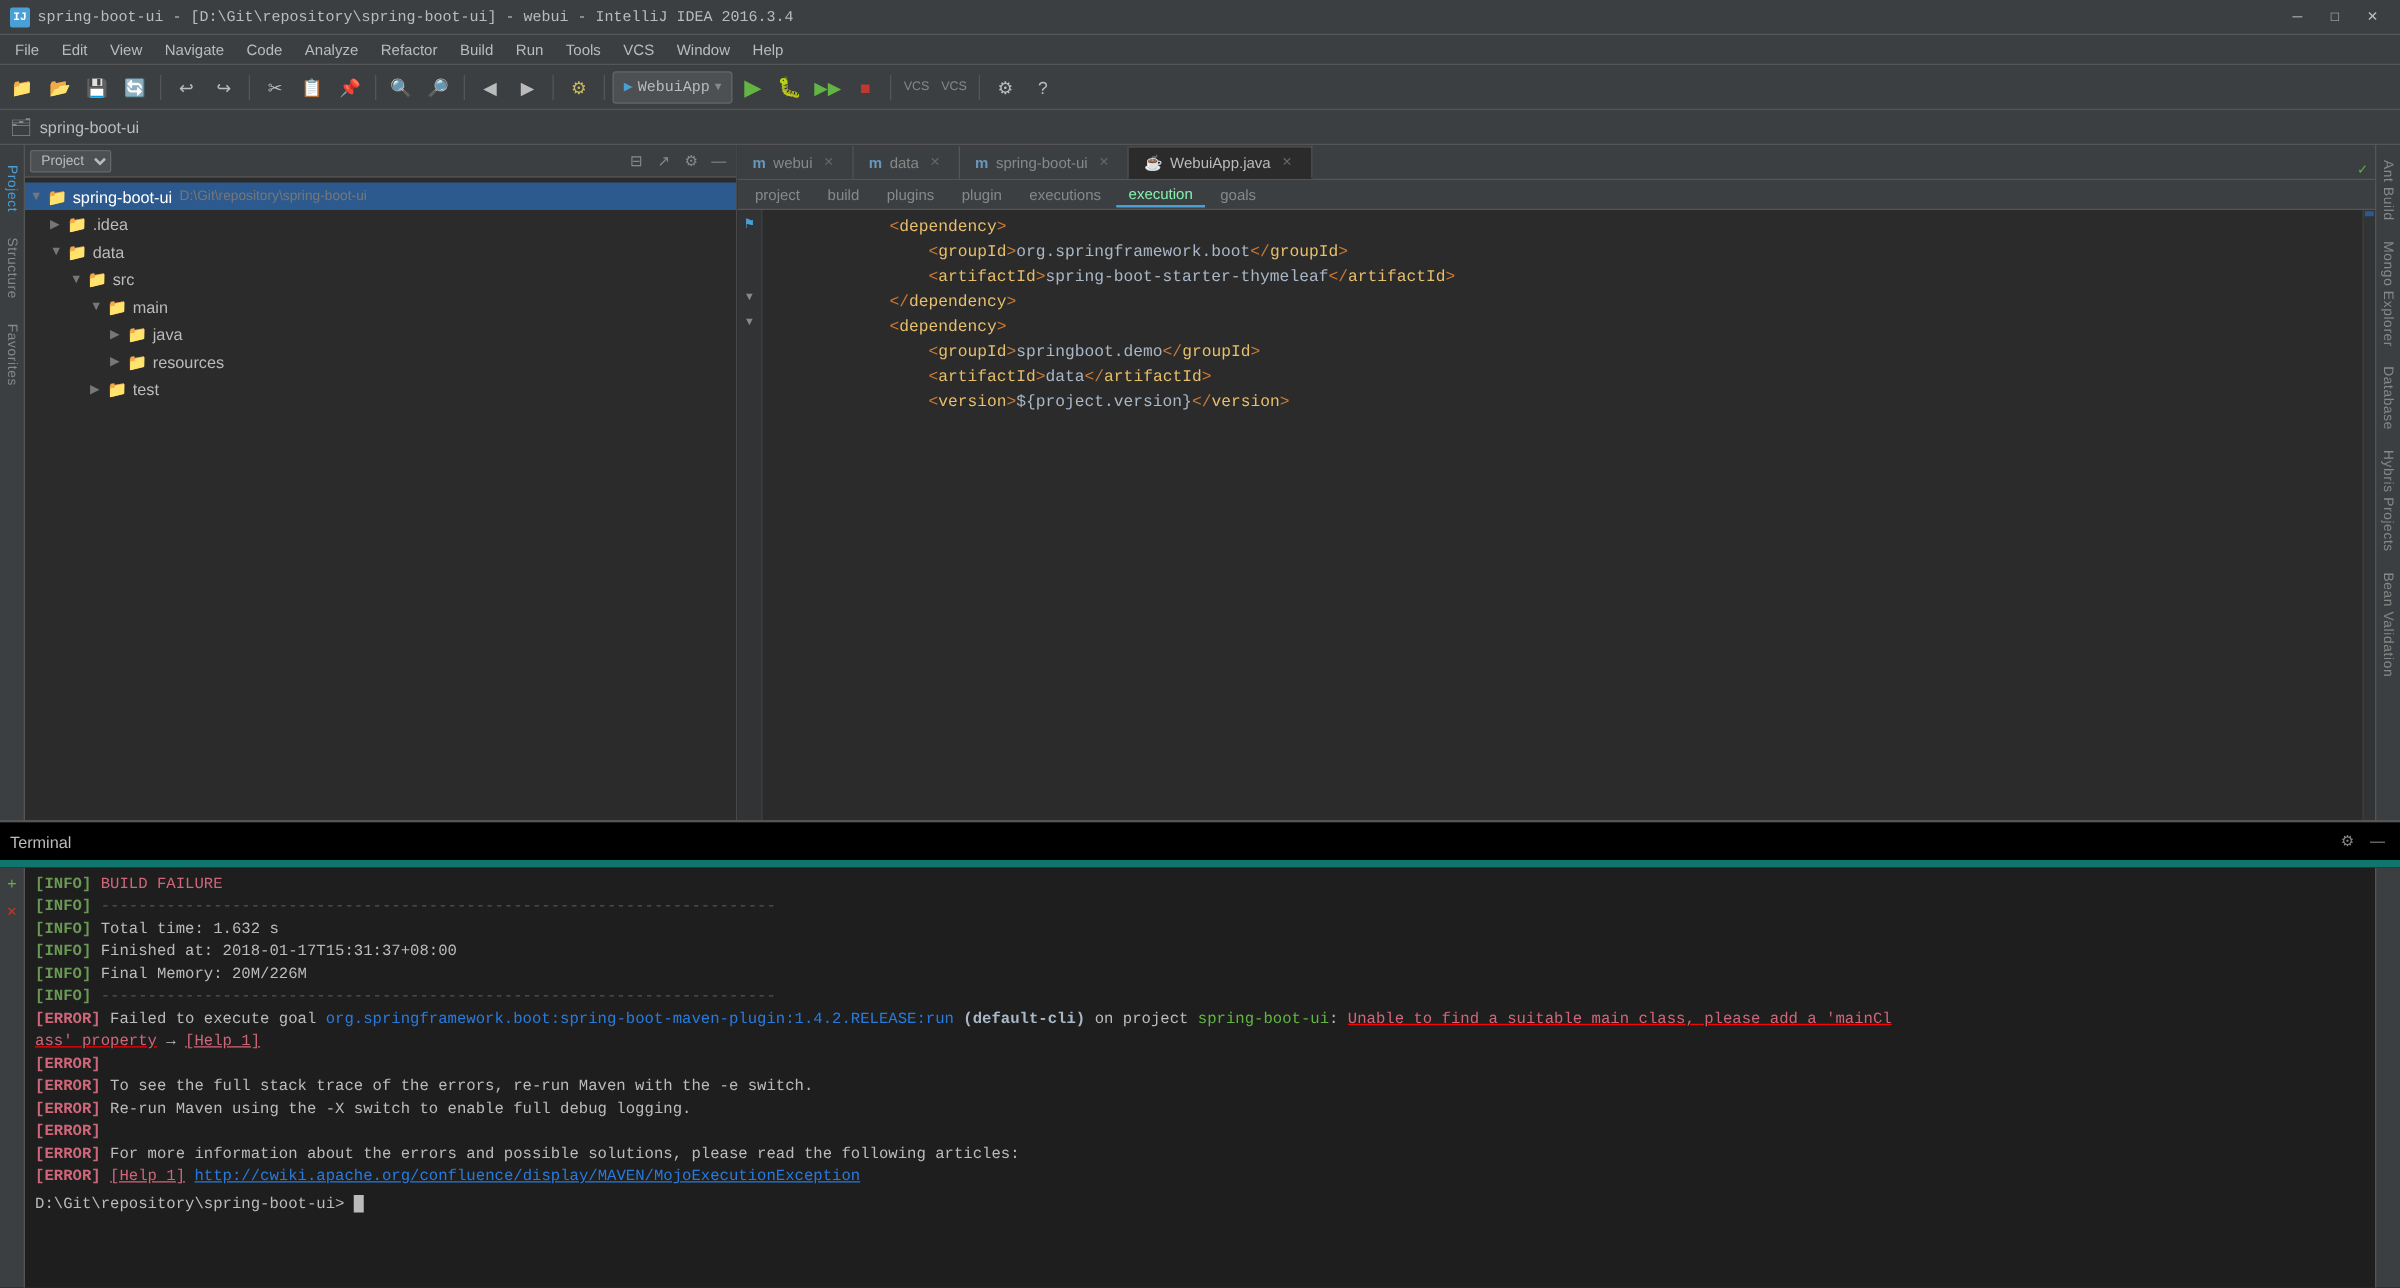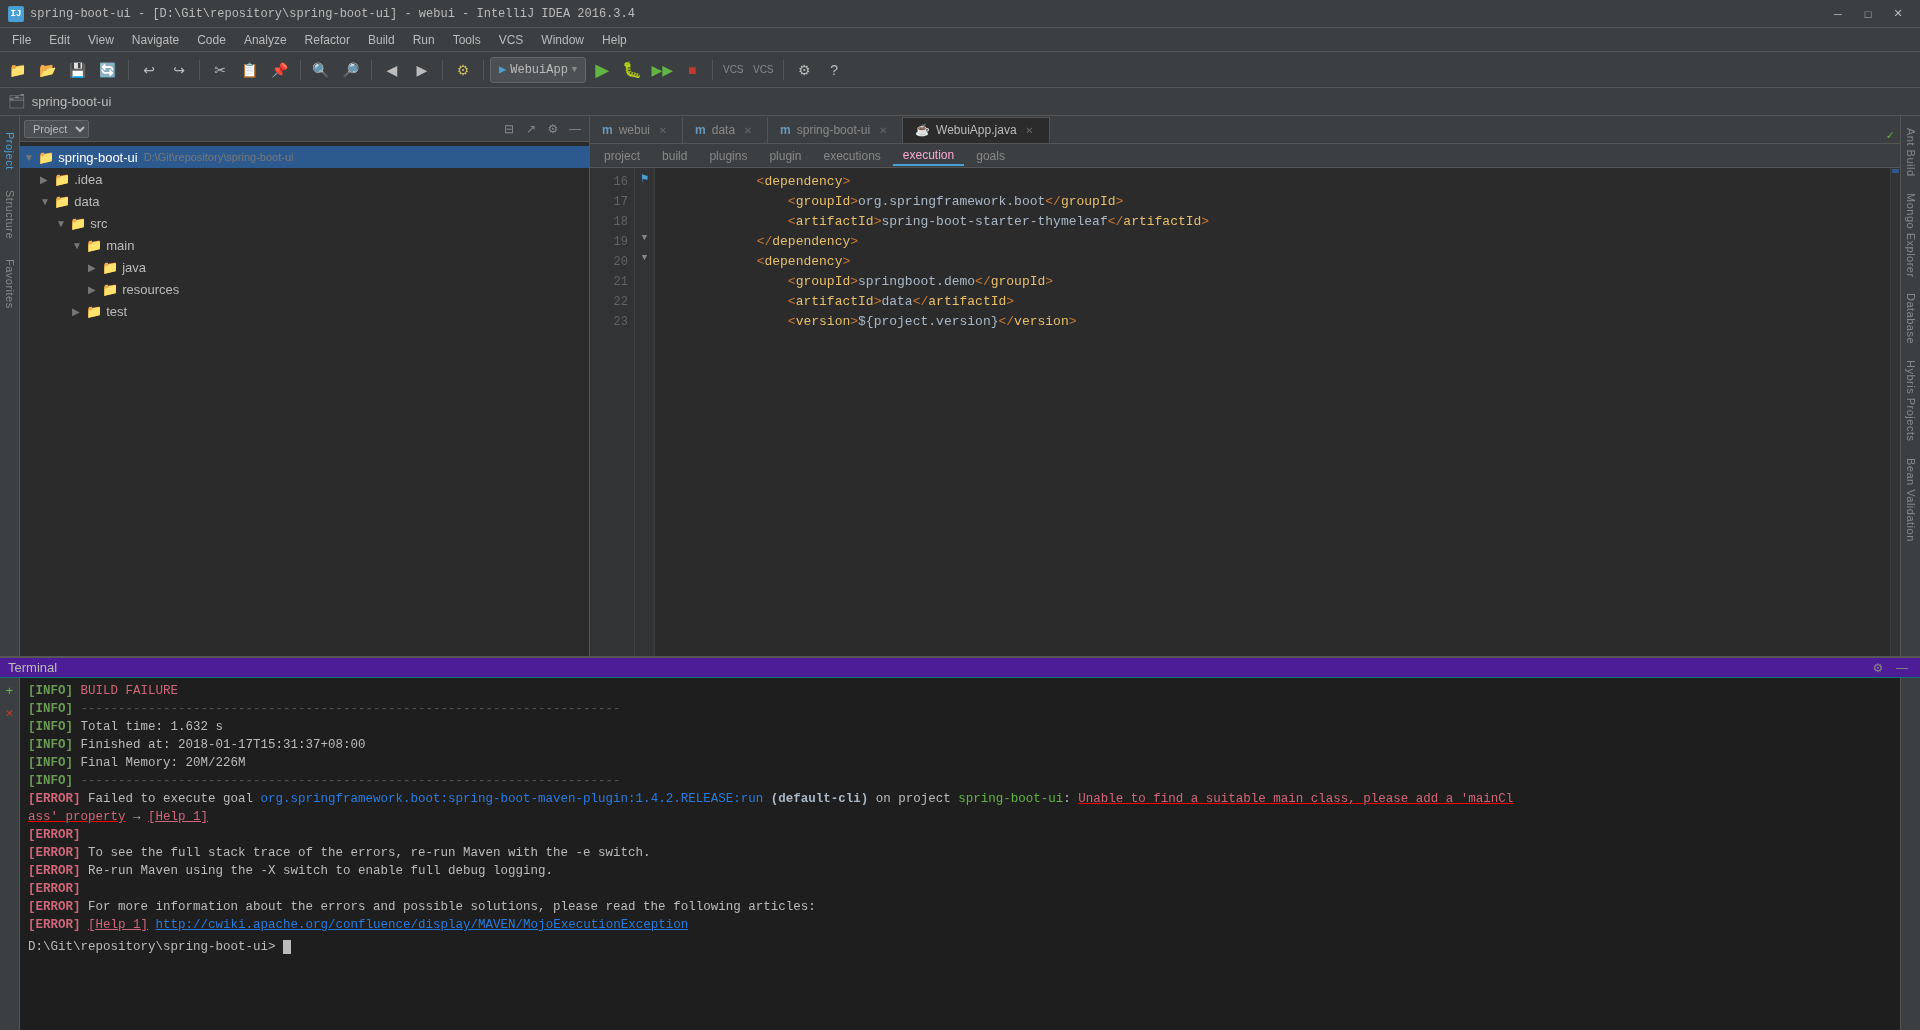--- a/index.html
+++ b/index.html
@@ -287,21 +287,21 @@
       border-bottom: 1px solid #555;
     }
     .build-tab {
       padding: 2px 10px;
       font-size: 12px;
       color: #888;
       cursor: pointer;
       font-family: 'Segoe UI', Arial, sans-serif;
     }
     .build-tab.active {
-      color: #f9a8d4;
+      color: #86efac;
       border-bottom: 2px solid #4a9fd5;
     }
 
     
     .code-editor {
       flex: 1;
       background: #2b2b2b;
       display: flex;
       overflow: hidden;
       font-family: 'Consolas', 'Courier New', monospace;
@@ -345,27 +345,27 @@
 
     
     .terminal-section {
       height: 410px;
       border-top: 2px solid #555;
       display: flex;
       flex-direction: column;
       background: #1e1e1e;
     }
     .terminal-header {
-      background: #4c1d95;
-      height: 20px;
+      background: #000000;
+      height: 36px;
       display: flex;
       align-items: center;
       justify-content: space-between;
       padding: 0 8px;
-      border-bottom: 1px solid #0f766e;
+      border-bottom: 6px solid #0f766e;
     }
     .terminal-title {
       color: #bbbbbb;
       font-size: 13px;
       font-family: 'Segoe UI', Arial, sans-serif;
       font-weight: 500;
     }
     .terminal-controls {
       display: flex;
       gap: 4px;
@@ -676,30 +676,20 @@
       <span class="build-tab">project</span>
       <span class="build-tab">build</span>
       <span class="build-tab">plugins</span>
       <span class="build-tab">plugin</span>
       <span class="build-tab">executions</span>
       <span class="build-tab active">execution</span>
       <span class="build-tab">goals</span>
     </div>
 
     <div class="code-editor">
-      <div class="line-numbers">
-        <div>16</div>
-        <div>17</div>
-        <div>18</div>
-        <div>19</div>
-        <div>20</div>
-        <div>21</div>
-        <div>22</div>
-        <div>23</div>
-      </div>
       <div class="gutter">
         <div class="gutter-cell">
             <span style="color:#4a9fd5;font-size:12px;">⚑</span>
           </div>
         <div class="gutter-cell"></div>
         <div class="gutter-cell"></div>
         <div class="gutter-cell">
             <span style="color:#888;font-size:9px;">▼</span>
           </div>
         <div class="gutter-cell">

